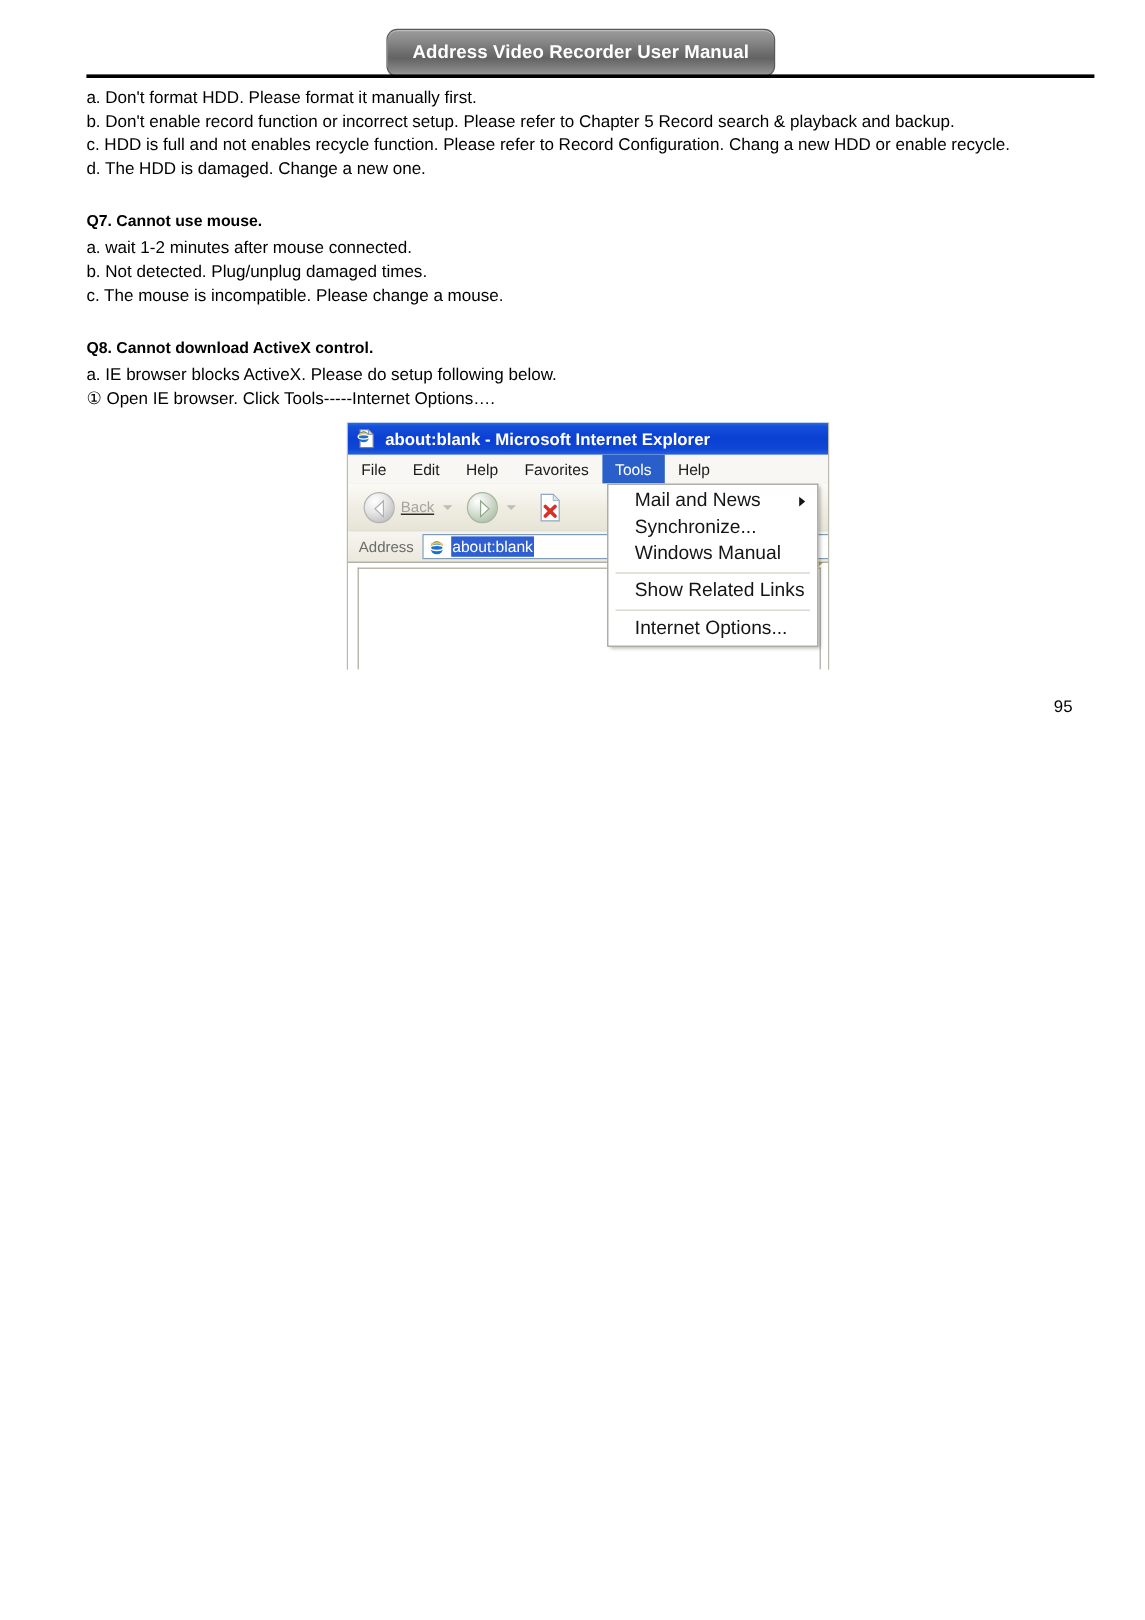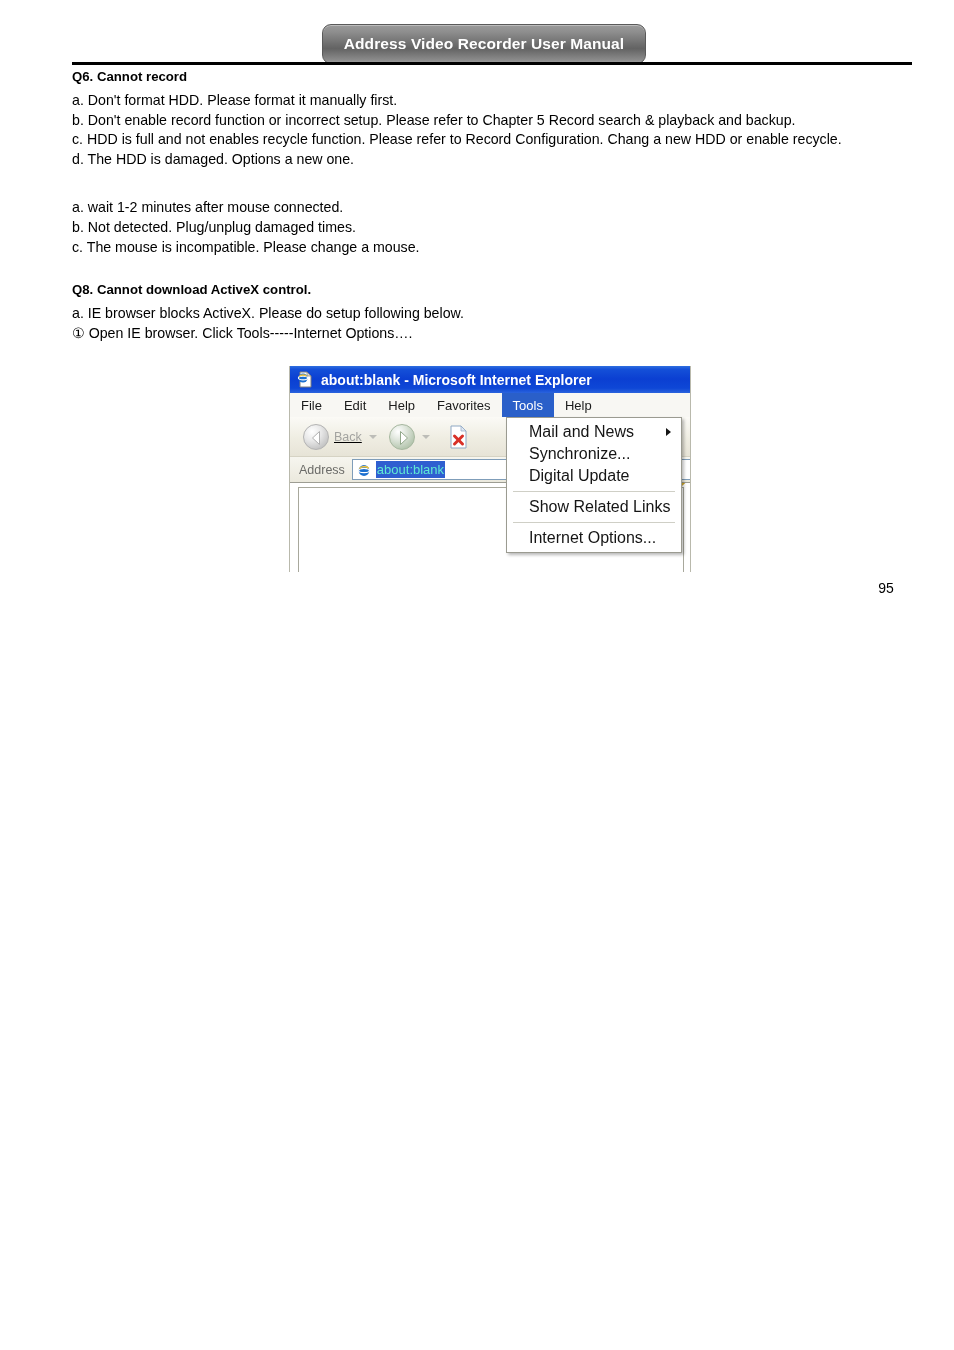--- a/index.html
+++ b/index.html
@@ -84,21 +84,21 @@
   
   .ie-figure {
     position: absolute;
     left: 289px;
     top: 352px;
     width: 404px;
     height: 206px;
   }
   .ie-window {
     position: absolute;
-    left: 0; top: 14px;
+    left: 0; top: 0;
     width: 402px;
     height: 206px;
     background: #ffffff;
     border-left: 1px solid #b9b9ac;
     border-right: 1px solid #b9b9ac;
     box-sizing: border-box;
     overflow: hidden;
     padding-left: 48px;
   }
   
@@ -247,21 +247,21 @@
     margin-right: 0;
   }
   .addr-ie-icon {
     width: 16px; height: 16px;
     position: relative;
     flex: 0 0 auto;
     margin-right: 4px;
   }
   .addr-value {
     background: #2f5fd0;
-    color: #5eead4;
+    color: #ffffff;
     font-size: 13px;
     padding: 0 1px;
     white-space: nowrap;
     line-height: 17px;
   }
 
   
   .ie-content {
     position: absolute;
     left: 8px; top: 121px;
@@ -327,31 +327,31 @@
 <div class="header-band">
   <div class="header-badge">
     <span class="header-badge-text">Address Video Recorder User Manual</span>
   </div>
   <div class="header-rule"></div>
 </div>
 
 <div class="doc">
 
   <div class="qa-block">
-    <p class="q-heading">Q6. Cannot record</p>
     <div class="gap-after-heading"></div>
     <p class="q-line">a. Don't format HDD. Please format it manually first.</p>
     <p class="q-line">b. Don't enable record function or incorrect setup. Please refer to Chapter 5 Record search &amp; playback and backup.</p>
     <p class="q-line">c. HDD is full and not enables recycle function. Please refer to Record Configuration. Chang a new HDD or enable recycle.</p>
-    <p class="q-line">d. The HDD is damaged. Options a new one.</p>
+    <p class="q-line">d. The HDD is damaged. Change a new one.</p>
   </div>
 
   <div class="gap-between-blocks"></div>
 
   <div class="qa-block">
+    <p class="q-heading">Q7. Cannot use mouse.</p>
     <div class="gap-after-heading"></div>
     <p class="q-line">a. wait 1-2 minutes after mouse connected.</p>
     <p class="q-line">b. Not detected. Plug/unplug damaged times.</p>
     <p class="q-line">c. The mouse is incompatible. Please change a mouse.</p>
   </div>
 
   <div class="gap-between-blocks"></div>
 
   <div class="qa-block">
     <p class="q-heading">Q8. Cannot download ActiveX control.</p>
@@ -440,21 +440,21 @@
 
     <div class="ie-dropdown">
       <div class="dd-item">
         <span>Mail and News</span>
         <span class="dd-arrow"></span>
       </div>
       <div class="dd-item">
         <span>Synchronize...</span>
       </div>
       <div class="dd-item">
-        <span>Digital Update</span>
+        <span>Windows Manual</span>
       </div>
       <div class="dd-sep"></div>
       <div class="dd-item">
         <span>Show Related Links</span>
       </div>
       <div class="dd-sep"></div>
       <div class="dd-item">
         <span>Internet Options...</span>
       </div>
     </div>

